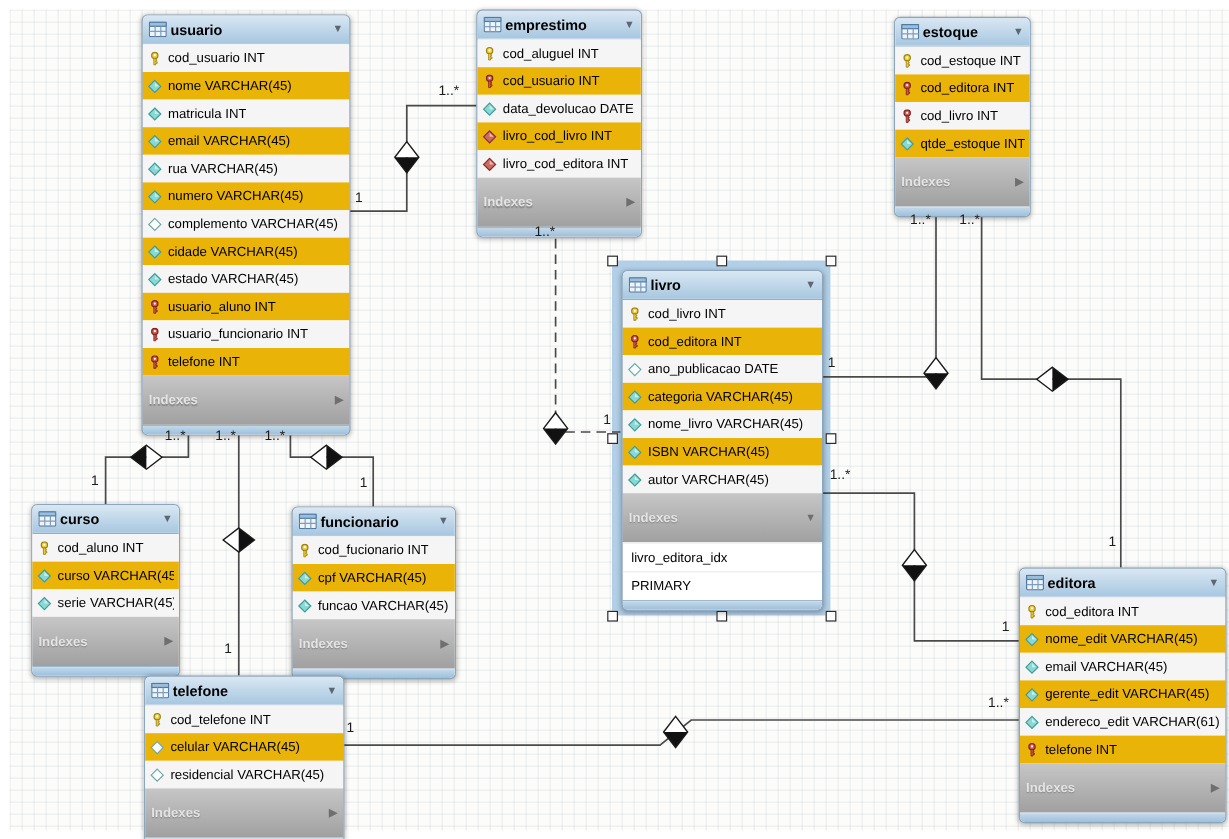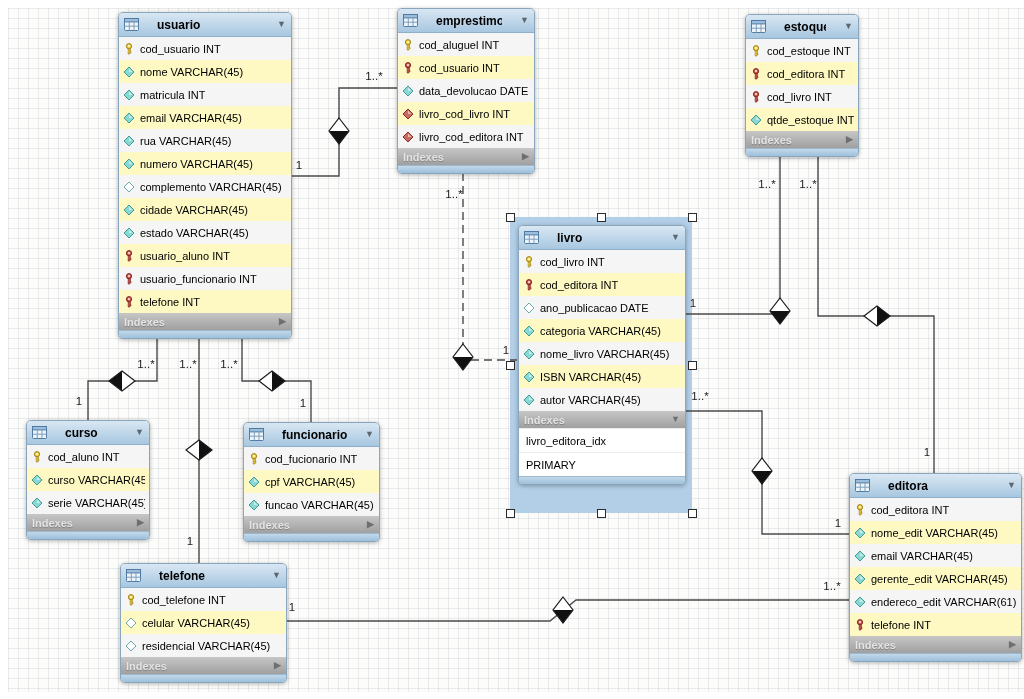--- a/index.html
+++ b/index.html
@@ -21,36 +21,36 @@
   #selection-layer{z-index:1;}
   .db-table{
     position:absolute;pointer-events:auto;
     border-radius:5px;
     box-shadow:0 1px 4px rgba(0,0,0,0.30);
     background:#ffffff;
     border:1px solid #8aa6bd;
     font-size:11px;color:#000;
   }
   .tbl-header{
-    height:23px;display:flex;align-items:center;gap:18px;padding:0 5px;
+    height:23px;display:flex;align-items:center;gap:3px;padding:0 5px;
     background:linear-gradient(#d9e7f3,#a7c7e0);
     border-bottom:1px solid #8fb0ca;
     border-radius:4px 4px 0 0;
     font-weight:bold;font-size:12px;
   }
   .tbl-header .title{flex:1;overflow:hidden;white-space:nowrap;}
   .hdr-arrow{color:#5c6770;font-size:9px;line-height:1;}
   .col-row{
     height:23px;display:flex;align-items:center;gap:5px;padding:0 4px;
-    white-space:nowrap;overflow:hidden;background:#fef9c3;
+    white-space:nowrap;overflow:hidden;background:#eab308;
   }
   .col-row:nth-child(even){background:#f5f5f5;}
   .col-row .ctext{overflow:hidden;white-space:nowrap;}
   .idx-bar{
-    height:17px;display:flex;align-items:center;padding:0 5px;
+    height:17px;display:flex;align-items:center;padding:12px 5px;
     background:linear-gradient(#c6c6c6,#a0a0a0);
     color:#e4e4e4;font-weight:bold;font-size:11px;
     text-shadow:0 1px 1px rgba(0,0,0,0.25);
   }
   .idx-bar .ilabel{flex:1;}
   .idx-arrow{color:#6f6f6f;font-size:9px;line-height:1;text-shadow:none;}
   .idx-item{
     height:23px;display:flex;align-items:center;padding:0 7px;background:#fff;
     border-top:1px solid #ececec;white-space:nowrap;overflow:hidden;
   }

